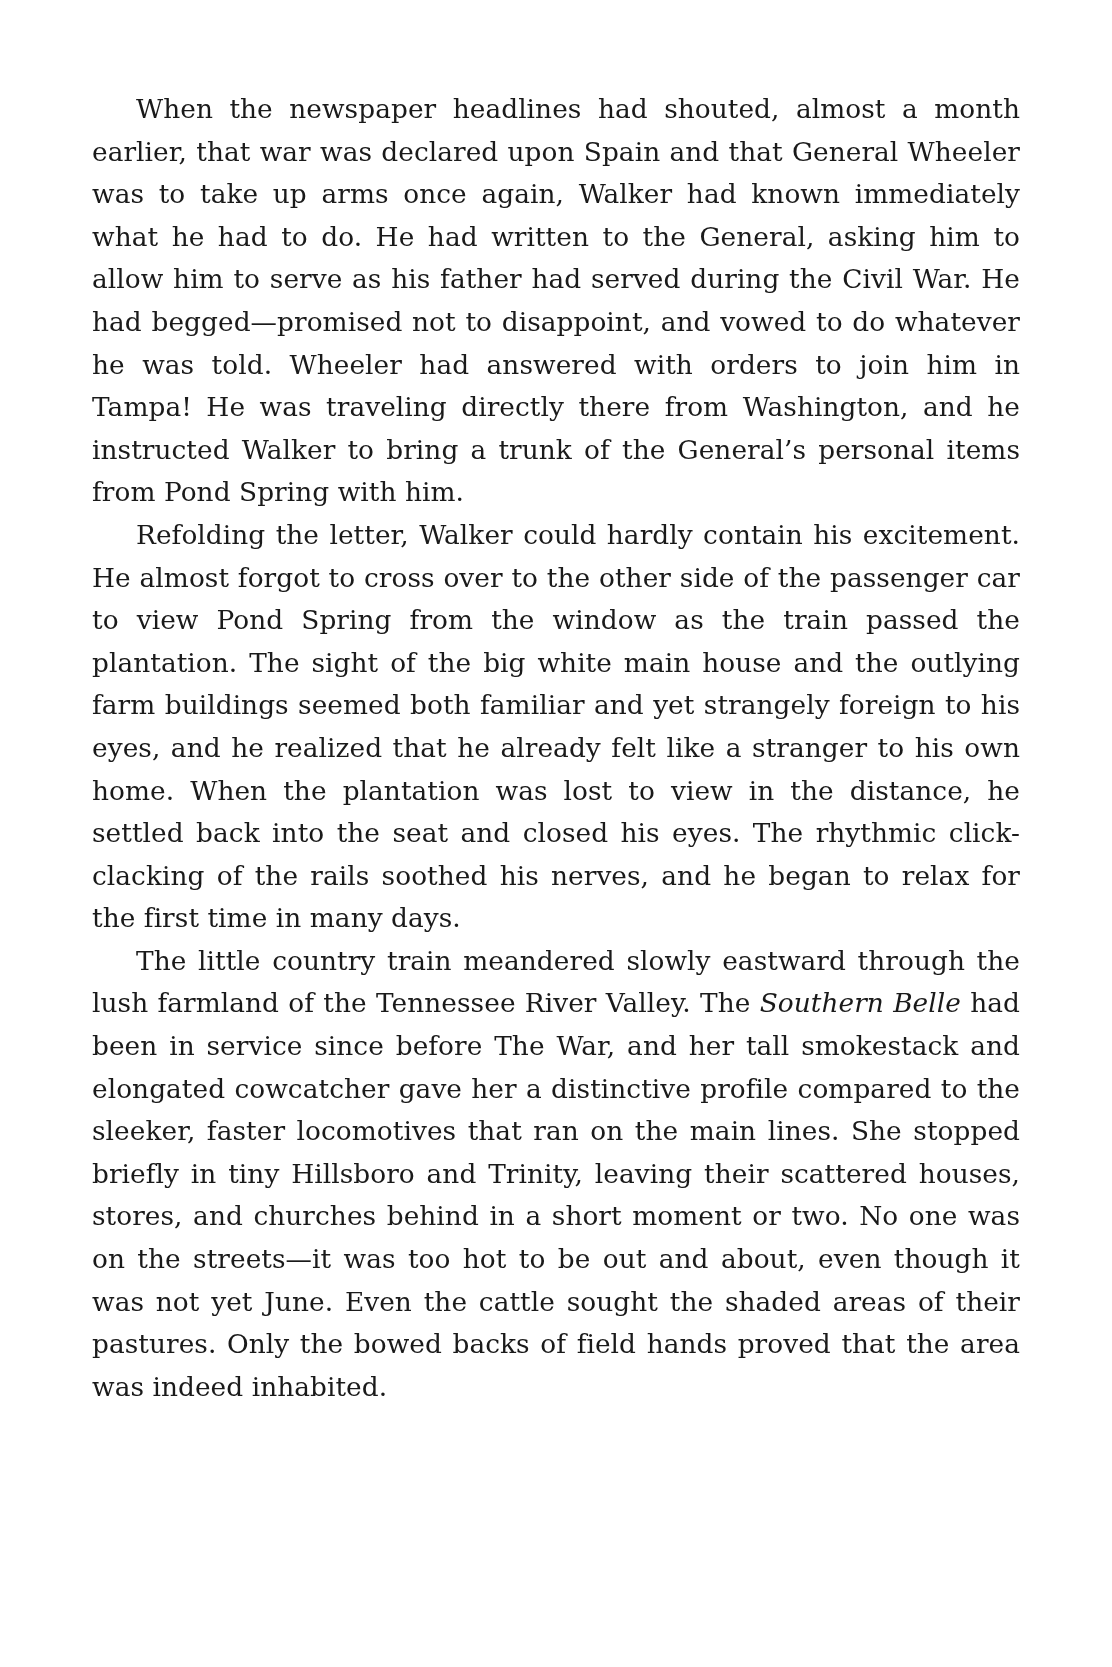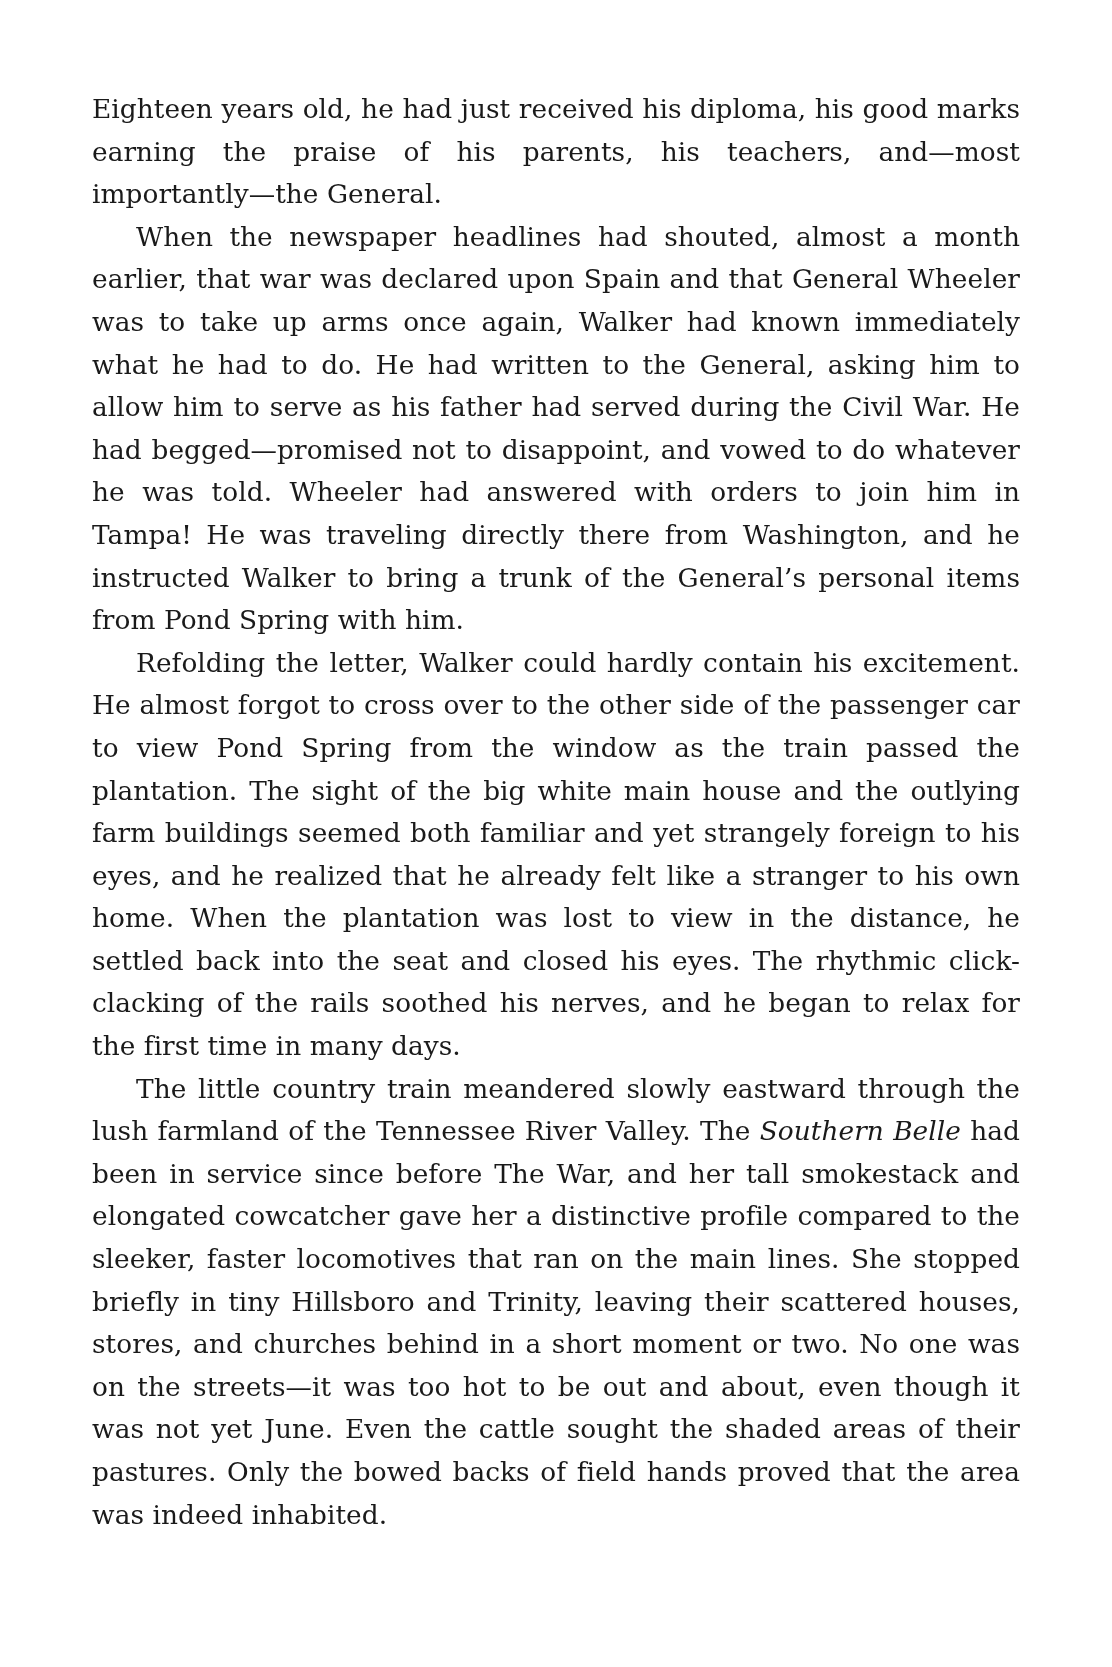--- a/index.html
+++ b/index.html
@@ -17,23 +17,20 @@
     letter-spacing: 0.05px;
   }
   .page p { margin: 0; hyphens: none; }
   .page p.indent { text-indent: 44px; }
   .page em { }
 </style>
 </head>
 <body>
 
 <div class="page">
-  <p>
-    <span>Eighteen years old, he had just received his diploma, his good marks earning the praise of his parents, his teachers, and—most importantly—the General.</span>
-  </p>
   <p class="indent">
     <span>When the newspaper headlines had shouted, almost a month earlier, that war was declared upon Spain and that General Wheeler was to take up arms once again, Walker had known immediately what he had to do. He had written to the General, asking him to allow him to serve as his father had served during the Civil War. He had begged—promised not to disappoint, and vowed to do whatever he was told. Wheeler had answered with orders to join him in Tampa! He was traveling directly there from Washington, and he instructed Walker to bring a trunk of the General’s personal items from Pond Spring with him.</span>
   </p>
   <p class="indent">
     <span>Refolding the letter, Walker could hardly contain his excitement. He almost forgot to cross over to the other side of the passenger car to view Pond Spring from the window as the train passed the plantation. The sight of the big white main house and the outlying farm buildings seemed both familiar and yet strangely foreign to his eyes, and he realized that he already felt like a stranger to his own home. When the plantation was lost to view in the distance, he settled back into the seat and closed his eyes. The rhythmic click-clacking of the rails soothed his nerves, and he began to relax for the first time in many days.</span>
   </p>
   <p class="indent"><span>The little country train meandered slowly eastward through the lush farmland of the Tennessee River Valley. The </span><em>Southern Belle</em><span> had been in service since before The War, and her tall smokestack and elongated cowcatcher gave her a distinctive profile compared to the sleeker, faster locomotives that ran on the main lines. She stopped briefly in tiny Hillsboro and Trinity, leaving their scattered houses, stores, and churches behind in a short moment or two. No one was on the streets—it was too hot to be out and about, even though it was not yet June. Even the cattle sought the shaded areas of their pastures. Only the bowed backs of field hands proved that the area was indeed inhabited.</span></p>
 </div>
 
 </body></html>

